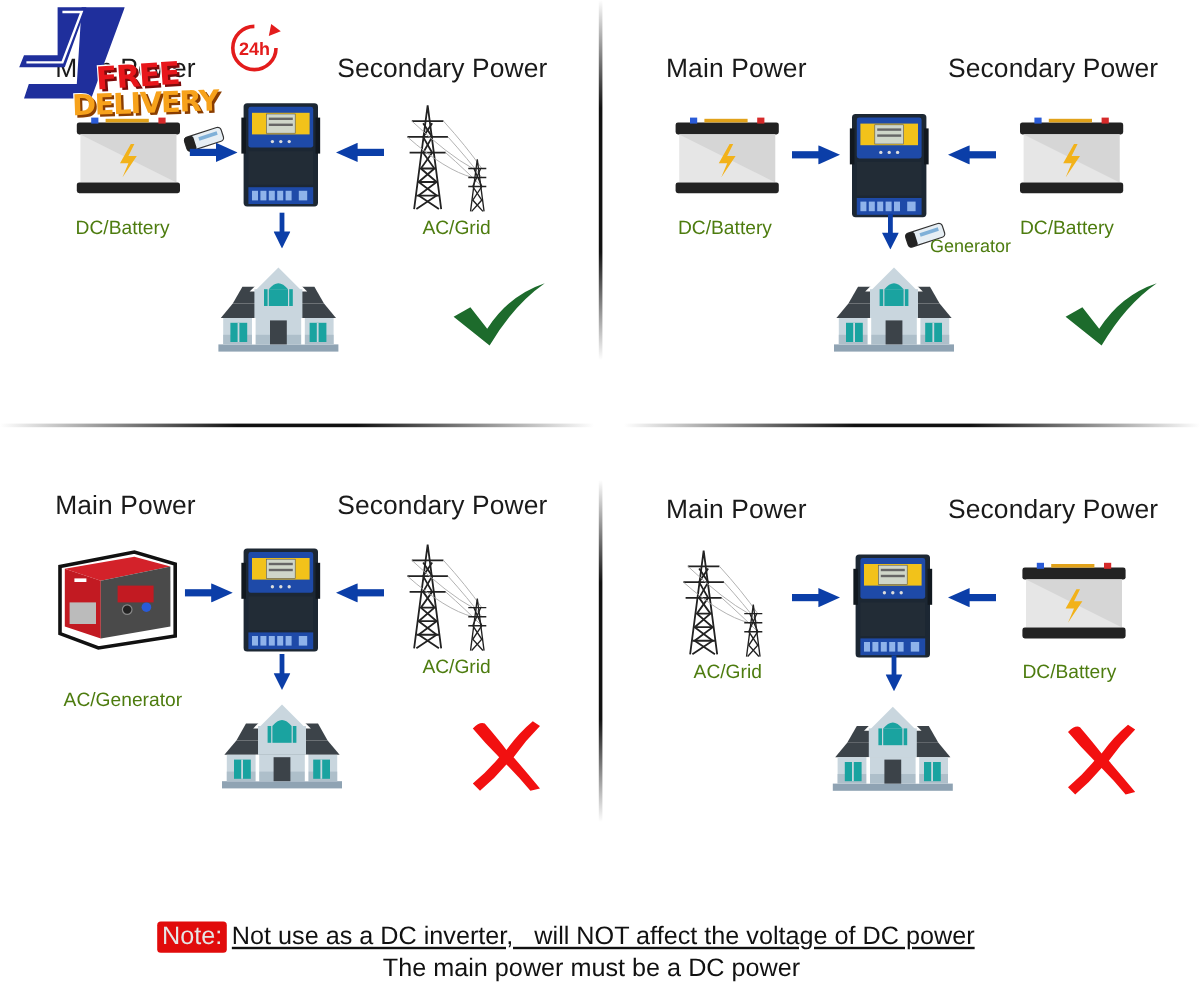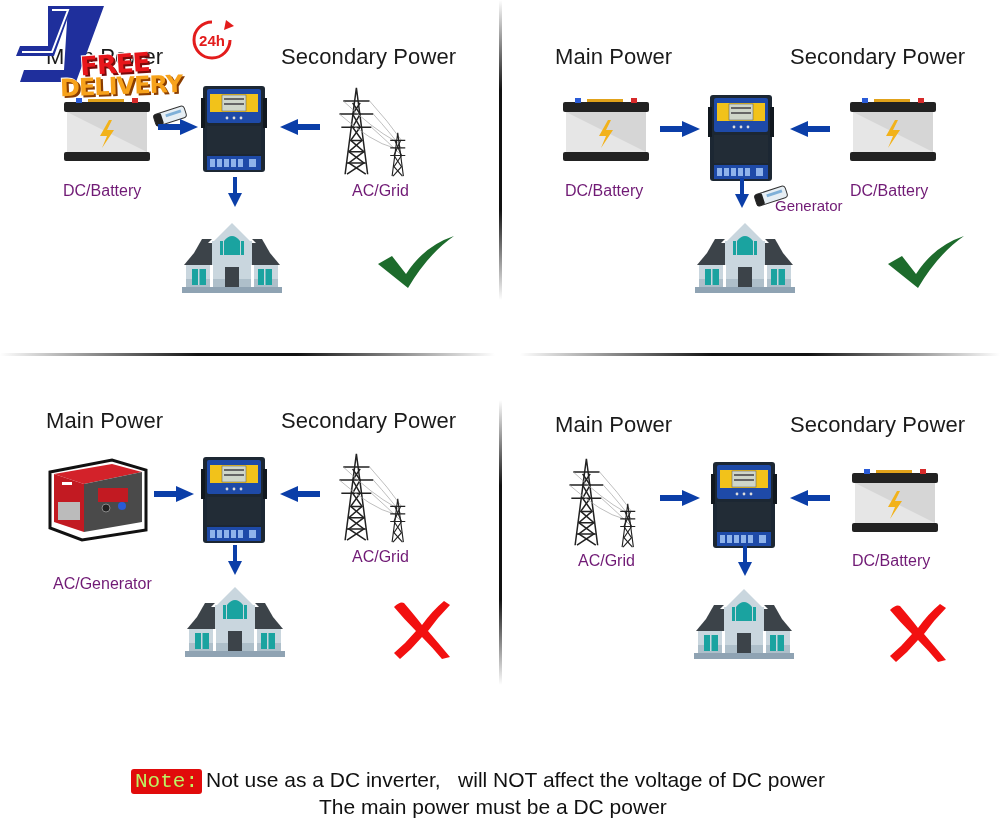--- a/index.html
+++ b/index.html
@@ -8,31 +8,31 @@
 
   .abs { position: absolute; }
 
   
   .vdiv { position: absolute; width: 3px; left: 499px;
     background: linear-gradient(to bottom, rgba(0,0,0,0), #111 30%, #111 70%, rgba(0,0,0,0)); }
   .hdiv { position: absolute; height: 3px; top: 353px;
     background: linear-gradient(to right, rgba(0,0,0,0), #111 40%, #111 60%, rgba(0,0,0,0)); }
 
   .title { position: absolute; font-size: 22px; font-weight: normal; color: #1a1a1a; letter-spacing: 0.1px; white-space: nowrap; }
-  .label { position: absolute; font-size: 16px; color: #701a75; white-space: nowrap; }
+  .label { position: absolute; font-size: 16px; color: #4d7c0f; white-space: nowrap; }
 
   
   .controller { position: absolute; width: 66px; height: 90px; }
   
   .arrow { position: absolute; }
   
   .icon { position: absolute; }
 
   .note-line { position: absolute; font-size: 21px; color: #111; white-space: nowrap; }
-  .note-badge { display: inline-block; background: #e10b0b; color: #bef264; border-radius: 3px; padding: 1px 4px; margin-right: 4px; font-family: Liberation Mono, monospace; }
+  .note-badge { display: inline-block; background: #e10b0b; color: #e5e5e5; border-radius: 3px; padding: 1px 4px; margin-right: 4px; }
 
   
   .brand { position: absolute; left: 14px; top: 4px; width: 90px; height: 80px; }
   .free { position: absolute; left: 60px; top: 48px; font-family: "DejaVu Sans", sans-serif; font-weight: bold; }
   .free-top { font-size: 26px; color: #e8161b; letter-spacing: -1px; text-shadow: 2px 2px 0 #7a0a0a, -1px -1px 0 #fff; transform: rotate(-4deg); display:block; margin-left: 20px; }
   .free-bottom { font-size: 24px; color: #f7a21b; letter-spacing: -1px; text-shadow: 2px 2px 0 #8a3d00, -1px -1px 0 #fff; transform: rotate(-2deg); display:block; margin-top:-6px;}
 </style>
 </head>
 <body>
 
@@ -303,21 +303,21 @@
   <svg class="icon" style="left:684px; top:580px; width:120px; height:82px;">
       <use href="#sym-house"></use>
     </svg>
 
   <svg class="icon" style="left:886px; top:600px; width:64px; height:64px;">
       <use href="#sym-cross"></use>
     </svg>
 </section>
 
 <div class="note-line" style="left:131px; top:768px;">
-  <span class="note-badge">Note:</span><span style="white-space:pre;">Not use as a DC inverter,   will NOT affect the voltage of DC power</span>
+  <span class="note-badge">Note:</span><span style="white-space:pre;text-decoration:underline;">Not use as a DC inverter,   will NOT affect the voltage of DC power</span>
 </div>
 <div class="note-line" style="left:319px; top:795px;">The main power must be a DC power</div>
 
 <svg class="brand" viewBox="0 0 90 80">
   <path d="M62 2 H98 L70 78 H14 L18 66 H58 Z" fill="#1f2f9c" transform="translate(-8,0)"></path>
   <path d="M34 2 H58 L40 52 H2 L6 42 H34 Z" fill="#1f2f9c" transform="translate(0,0)"></path>
   <path d="M38 6 H54 L38 48 H8" fill="none" stroke="#fff" stroke-width="2"></path>
 </svg>
 <svg class="abs" style="left:186px; top:16px; width:52px; height:48px;" viewBox="0 0 52 48">
   <path d="M26 6 A18 18 0 1 0 44 24" fill="none" stroke="#e31c1c" stroke-width="3"></path>

